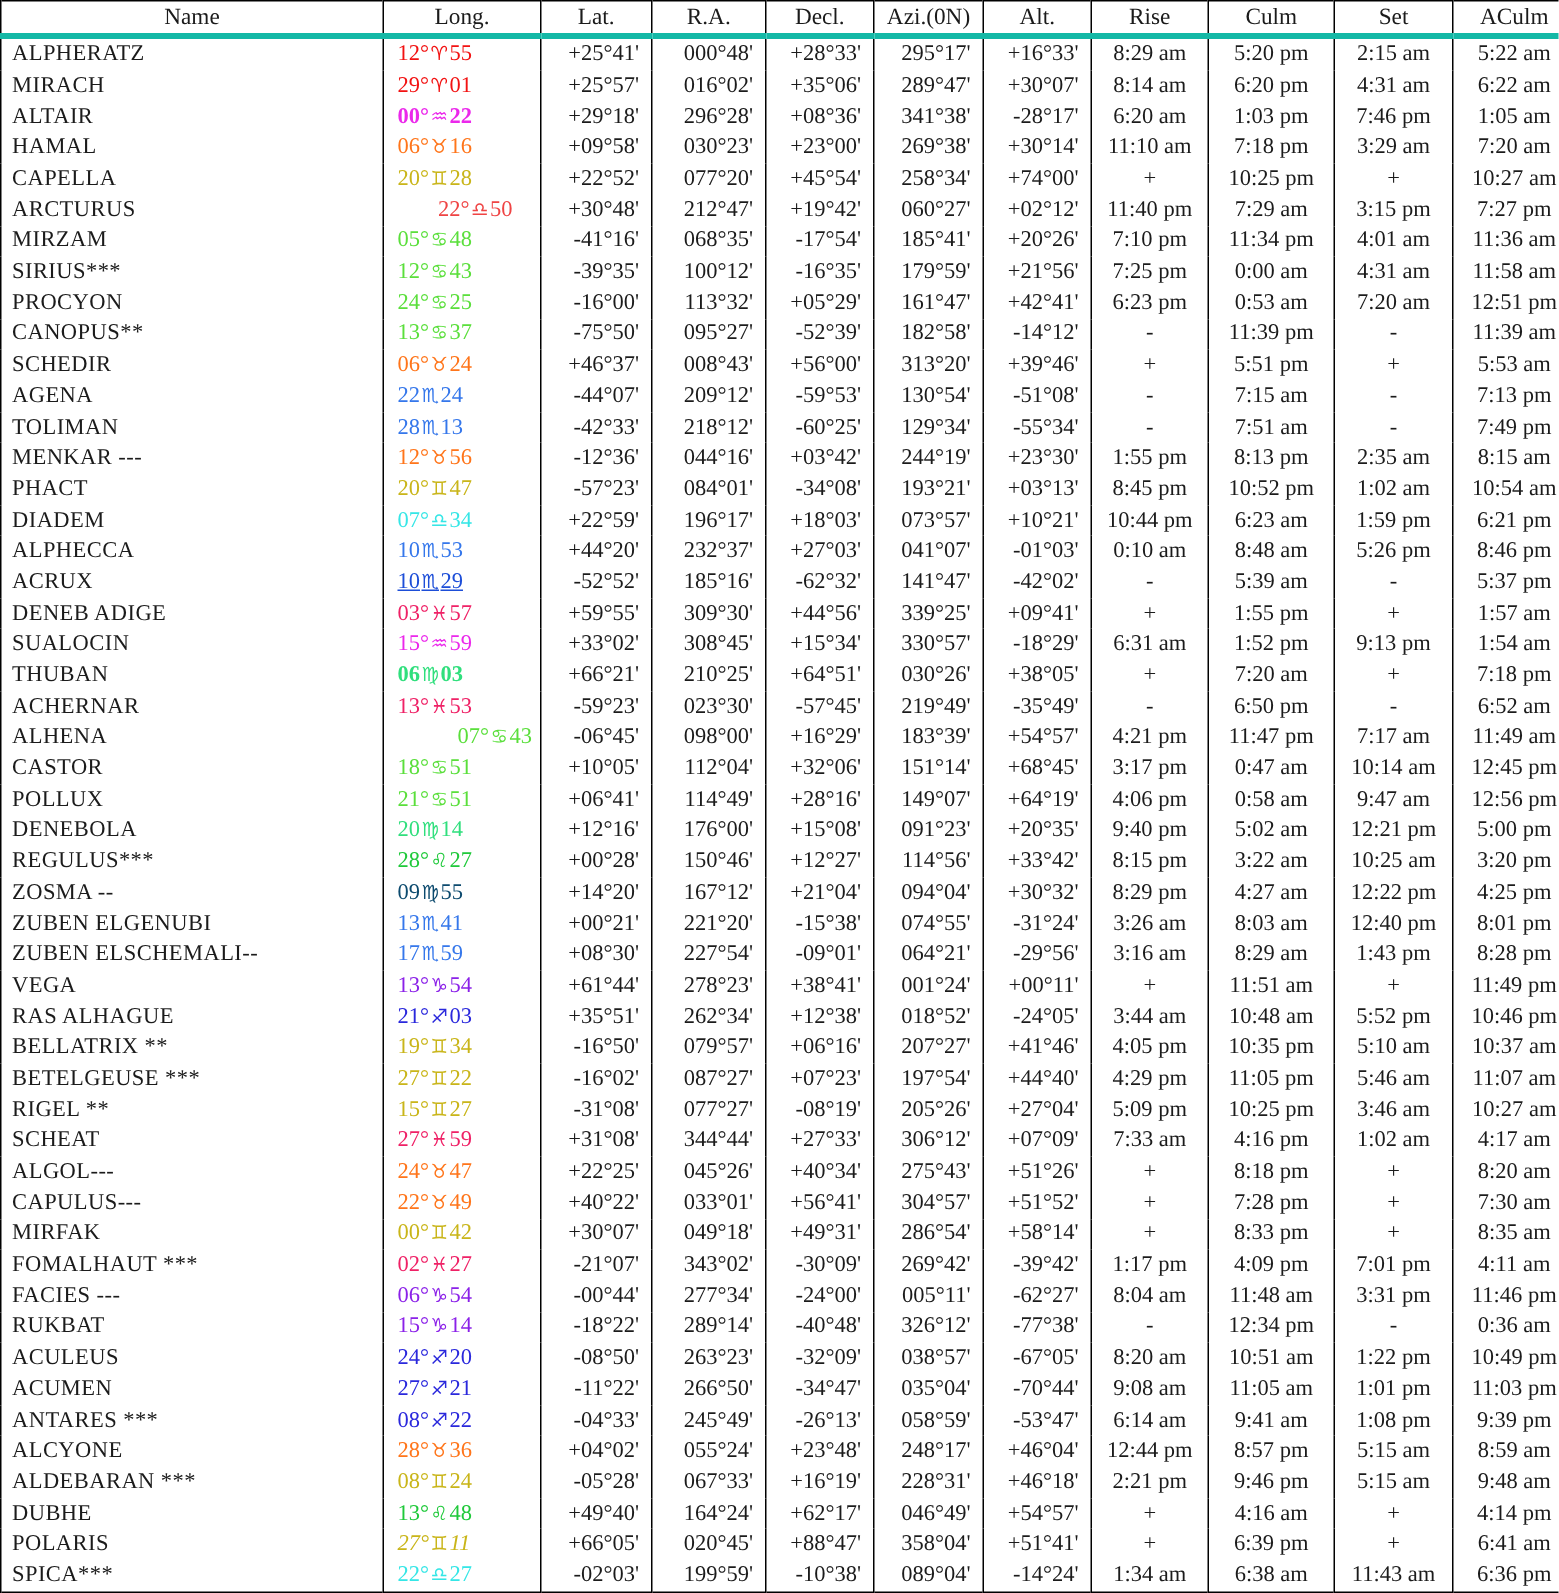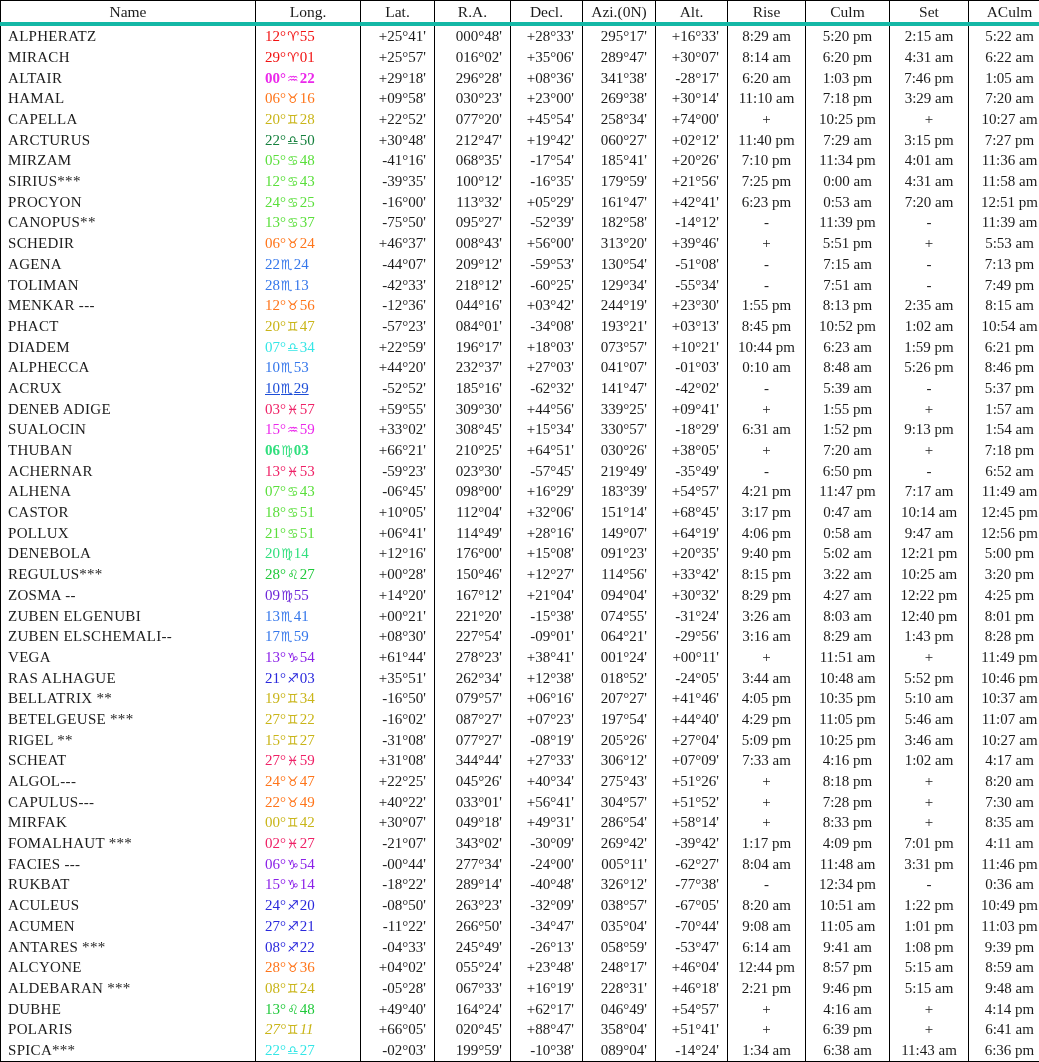--- a/index.html
+++ b/index.html
@@ -135,21 +135,21 @@
         <td class="c-decl">+45°54'</td>
         <td class="c-azi">258°34'</td>
         <td class="c-alt">+74°00'</td>
         <td class="c-rise">+</td>
         <td class="c-culm">10:25 pm</td>
         <td class="c-set">+</td>
         <td class="c-aculm">10:27 am</td>
       </tr>
       <tr>
         <td class="c-name">ARCTURUS</td>
-        <td class="c-long"><span style="color: #15803d;">22°<span class="glyph">♎</span>50</span></td>
+        <td class="c-long"><span style="color: #ef4444; margin-left: 27px;">22°<span class="glyph">♎</span>50</span></td>
         <td class="c-lat">+30°48'</td>
         <td class="c-ra">212°47'</td>
         <td class="c-decl">+19°42'</td>
         <td class="c-azi">060°27'</td>
         <td class="c-alt">+02°12'</td>
         <td class="c-rise">11:40 pm</td>
         <td class="c-culm">7:29 am</td>
         <td class="c-set">3:15 pm</td>
         <td class="c-aculm">7:27 pm</td>
       </tr>
@@ -356,21 +356,21 @@
         <td class="c-decl">-57°45'</td>
         <td class="c-azi">219°49'</td>
         <td class="c-alt">-35°49'</td>
         <td class="c-rise">-</td>
         <td class="c-culm">6:50 pm</td>
         <td class="c-set">-</td>
         <td class="c-aculm">6:52 am</td>
       </tr>
       <tr>
         <td class="c-name">ALHENA</td>
-        <td class="c-long"><span style="color: rgb(90, 223, 59);">07°<span class="glyph">♋</span>43</span></td>
+        <td class="c-long"><span style="color: rgb(90, 223, 59); margin-left: 40px;">07°<span class="glyph">♋</span>43</span></td>
         <td class="c-lat">-06°45'</td>
         <td class="c-ra">098°00'</td>
         <td class="c-decl">+16°29'</td>
         <td class="c-azi">183°39'</td>
         <td class="c-alt">+54°57'</td>
         <td class="c-rise">4:21 pm</td>
         <td class="c-culm">11:47 pm</td>
         <td class="c-set">7:17 am</td>
         <td class="c-aculm">11:49 am</td>
       </tr>
@@ -421,21 +421,21 @@
         <td class="c-decl">+12°27'</td>
         <td class="c-azi">114°56'</td>
         <td class="c-alt">+33°42'</td>
         <td class="c-rise">8:15 pm</td>
         <td class="c-culm">3:22 am</td>
         <td class="c-set">10:25 am</td>
         <td class="c-aculm">3:20 pm</td>
       </tr>
       <tr>
         <td class="c-name">ZOSMA --</td>
-        <td class="c-long"><span style="color: #6d28d9; margin-top: 16px;">09<span class="glyph">♍</span>55</span></td>
+        <td class="c-long"><span style="color: #0c4a6e; margin-top: 16px;">09<span class="glyph">♍</span>55</span></td>
         <td class="c-lat">+14°20'</td>
         <td class="c-ra">167°12'</td>
         <td class="c-decl">+21°04'</td>
         <td class="c-azi">094°04'</td>
         <td class="c-alt">+30°32'</td>
         <td class="c-rise">8:29 pm</td>
         <td class="c-culm">4:27 am</td>
         <td class="c-set">12:22 pm</td>
         <td class="c-aculm">4:25 pm</td>
       </tr>

